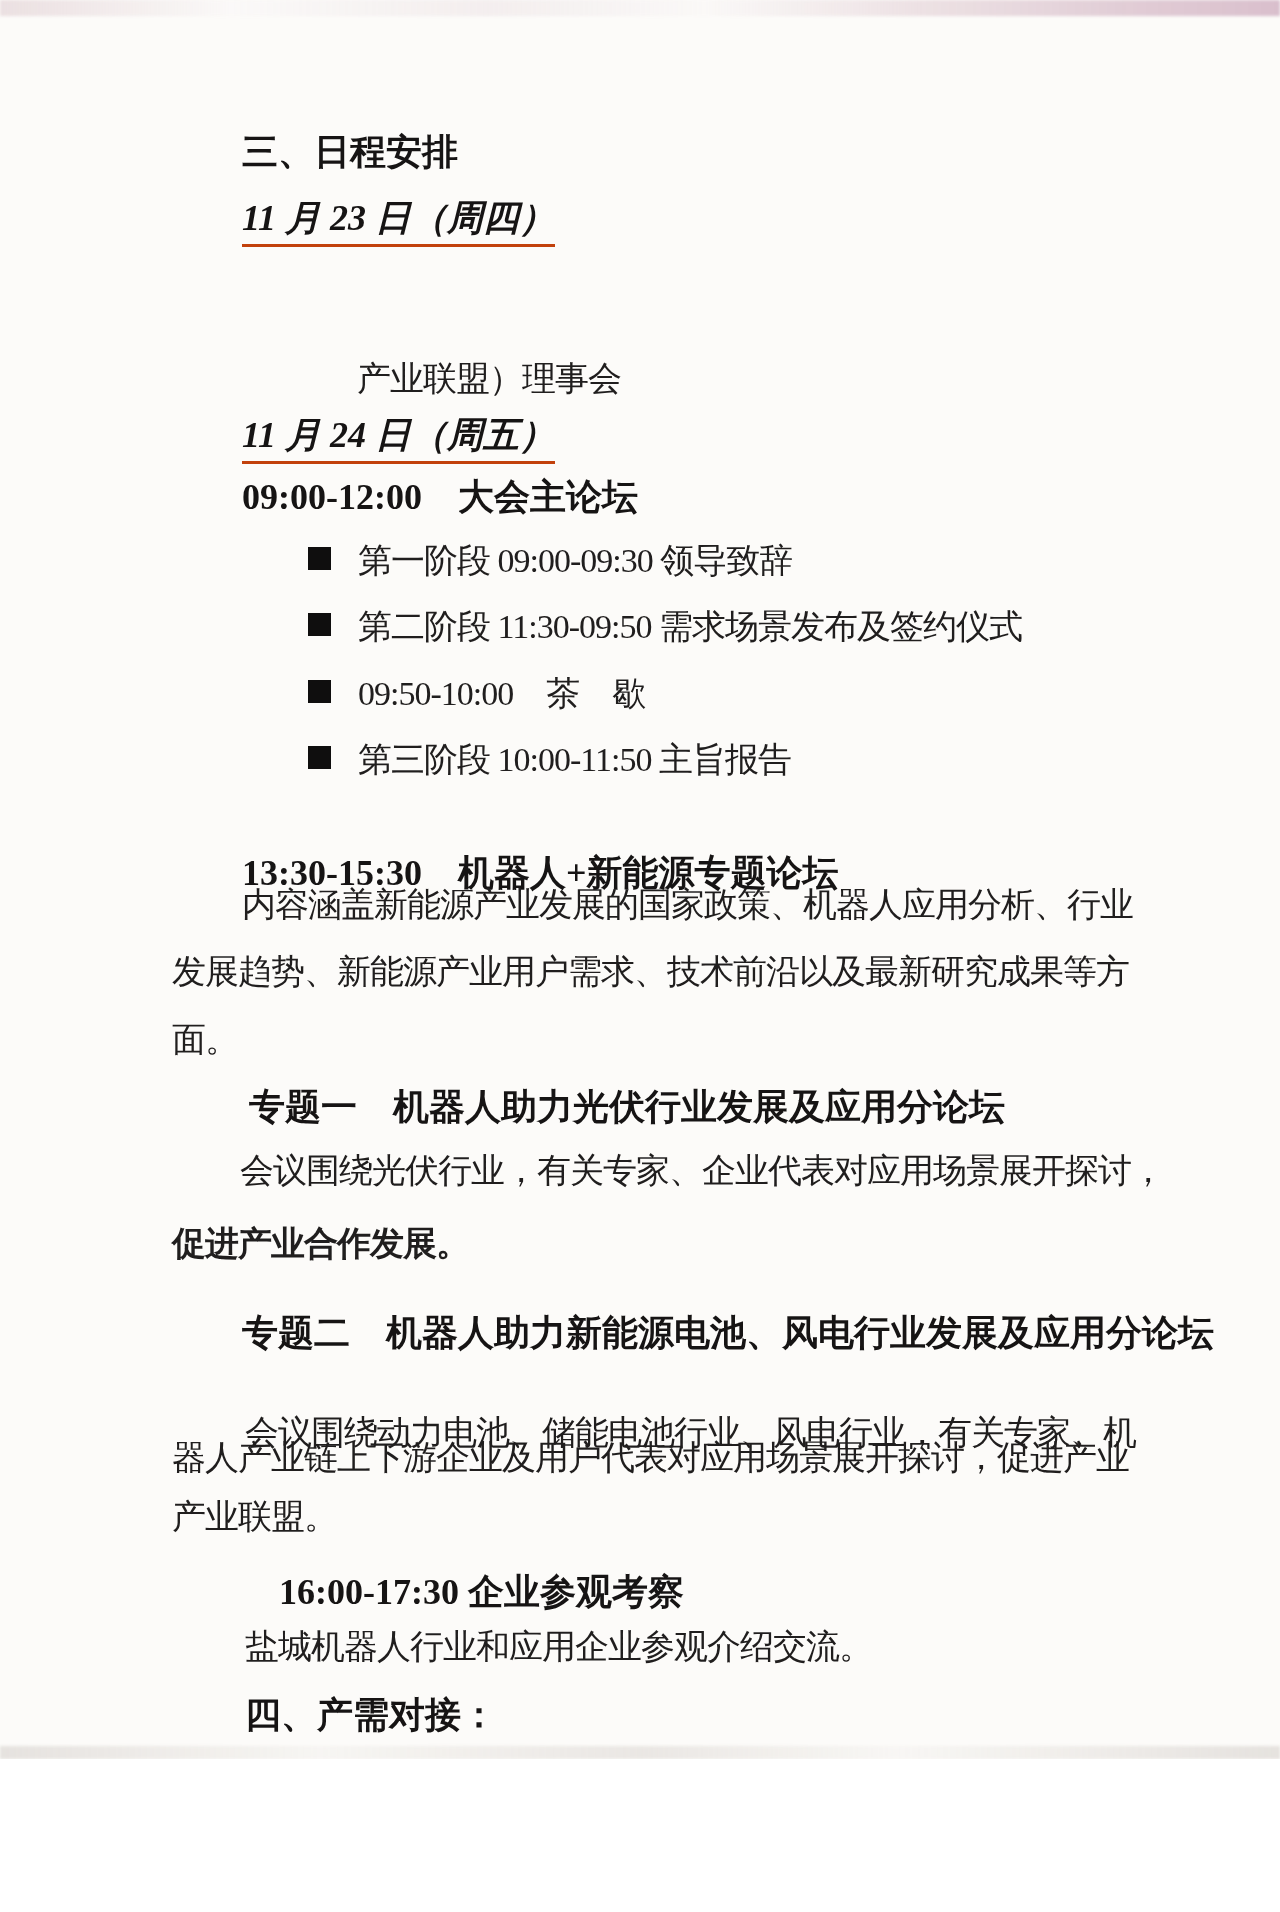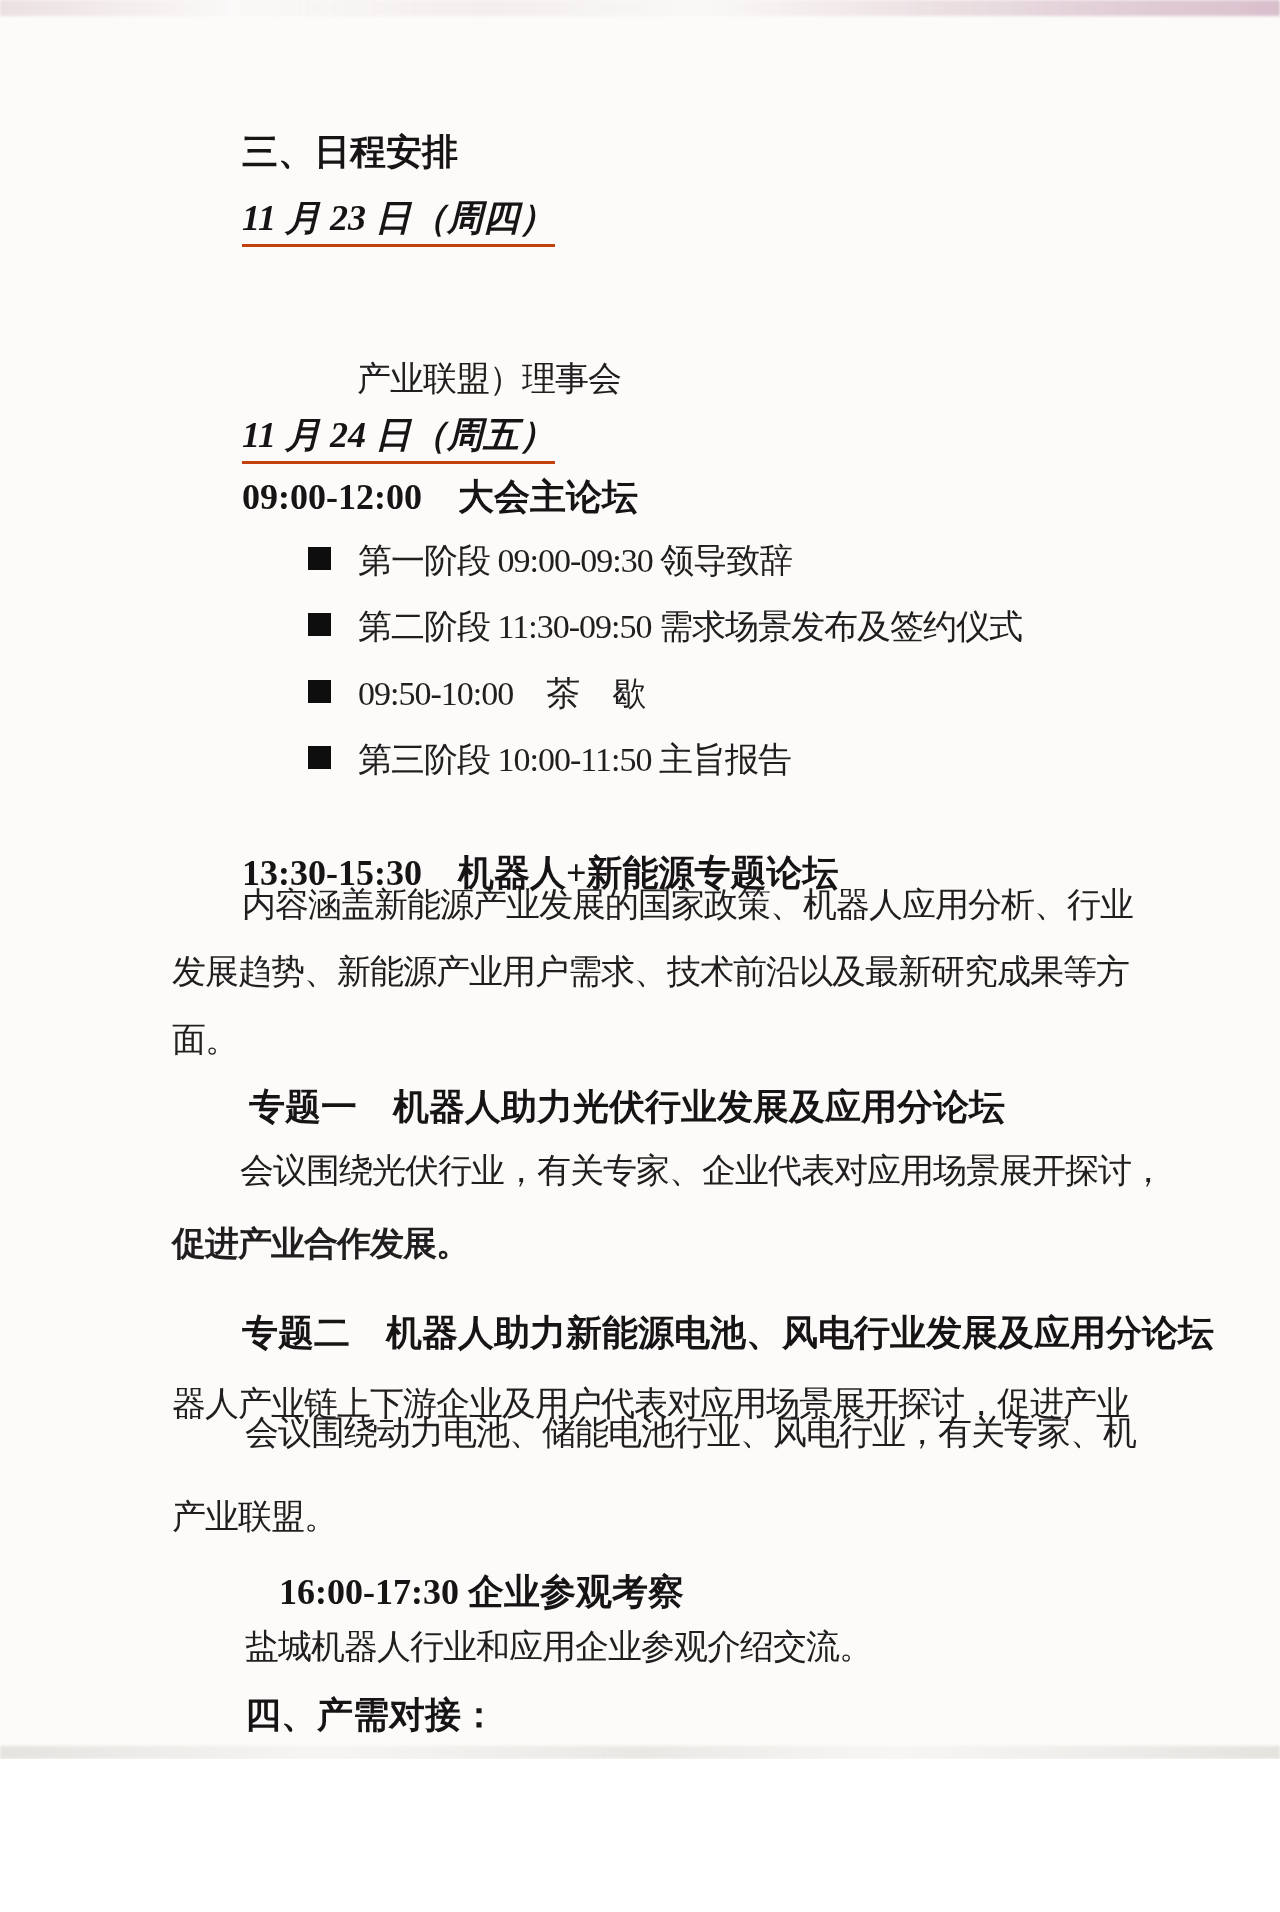--- a/index.html
+++ b/index.html
@@ -109,21 +109,21 @@
   <div class="t" style="left:242px; top:885px;">内容涵盖新能源产业发展的国家政策、机器人应用分析、行业</div>
   <div class="t" style="left:172px; top:952px;">发展趋势、新能源产业用户需求、技术前沿以及最新研究成果等方</div>
   <div class="t" style="left:172px; top:1020px;">面。</div>
 
   <div class="t h" style="left:249px; top:1086px;">专题一　机器人助力光伏行业发展及应用分论坛</div>
   <div class="t" style="left:240px; top:1151px;">会议围绕光伏行业，有关专家、企业代表对应用场景展开探讨，</div>
   <div class="t" style="left:172px; top:1224px;font-weight:bold;">促进产业合作发展。</div>
 
   <div class="t h" style="left:242px; top:1312px;">专题二　机器人助力新能源电池、风电行业发展及应用分论坛</div>
   <div class="t" style="left:245px; top:1400px;margin-top:13px;">会议围绕动力电池、储能电池行业、风电行业，有关专家、机</div>
-  <div class="t" style="left:172px; top:1384px;">器人产业链上下游企业及用户代表对应用场景展开探讨，促进产业</div>
+  <div class="t" style="left:172px; top:1438px;">器人产业链上下游企业及用户代表对应用场景展开探讨，促进产业</div>
   <div class="t" style="left:172px; top:1497px;">产业联盟。</div>
 
   <div class="t h" style="left:245px; top:1571px;margin-left:34px;">16:00-17:30 企业参观考察</div>
   <div class="t" style="left:245px; top:1627px;">盐城机器人行业和应用企业参观介绍交流。</div>
 
   <div class="t h" style="left:245px; top:1694px;">四、产需对接：</div>
 
   <div class="pagenum" style="left:643px; top:1793px;">3</div>
 </div>
 

